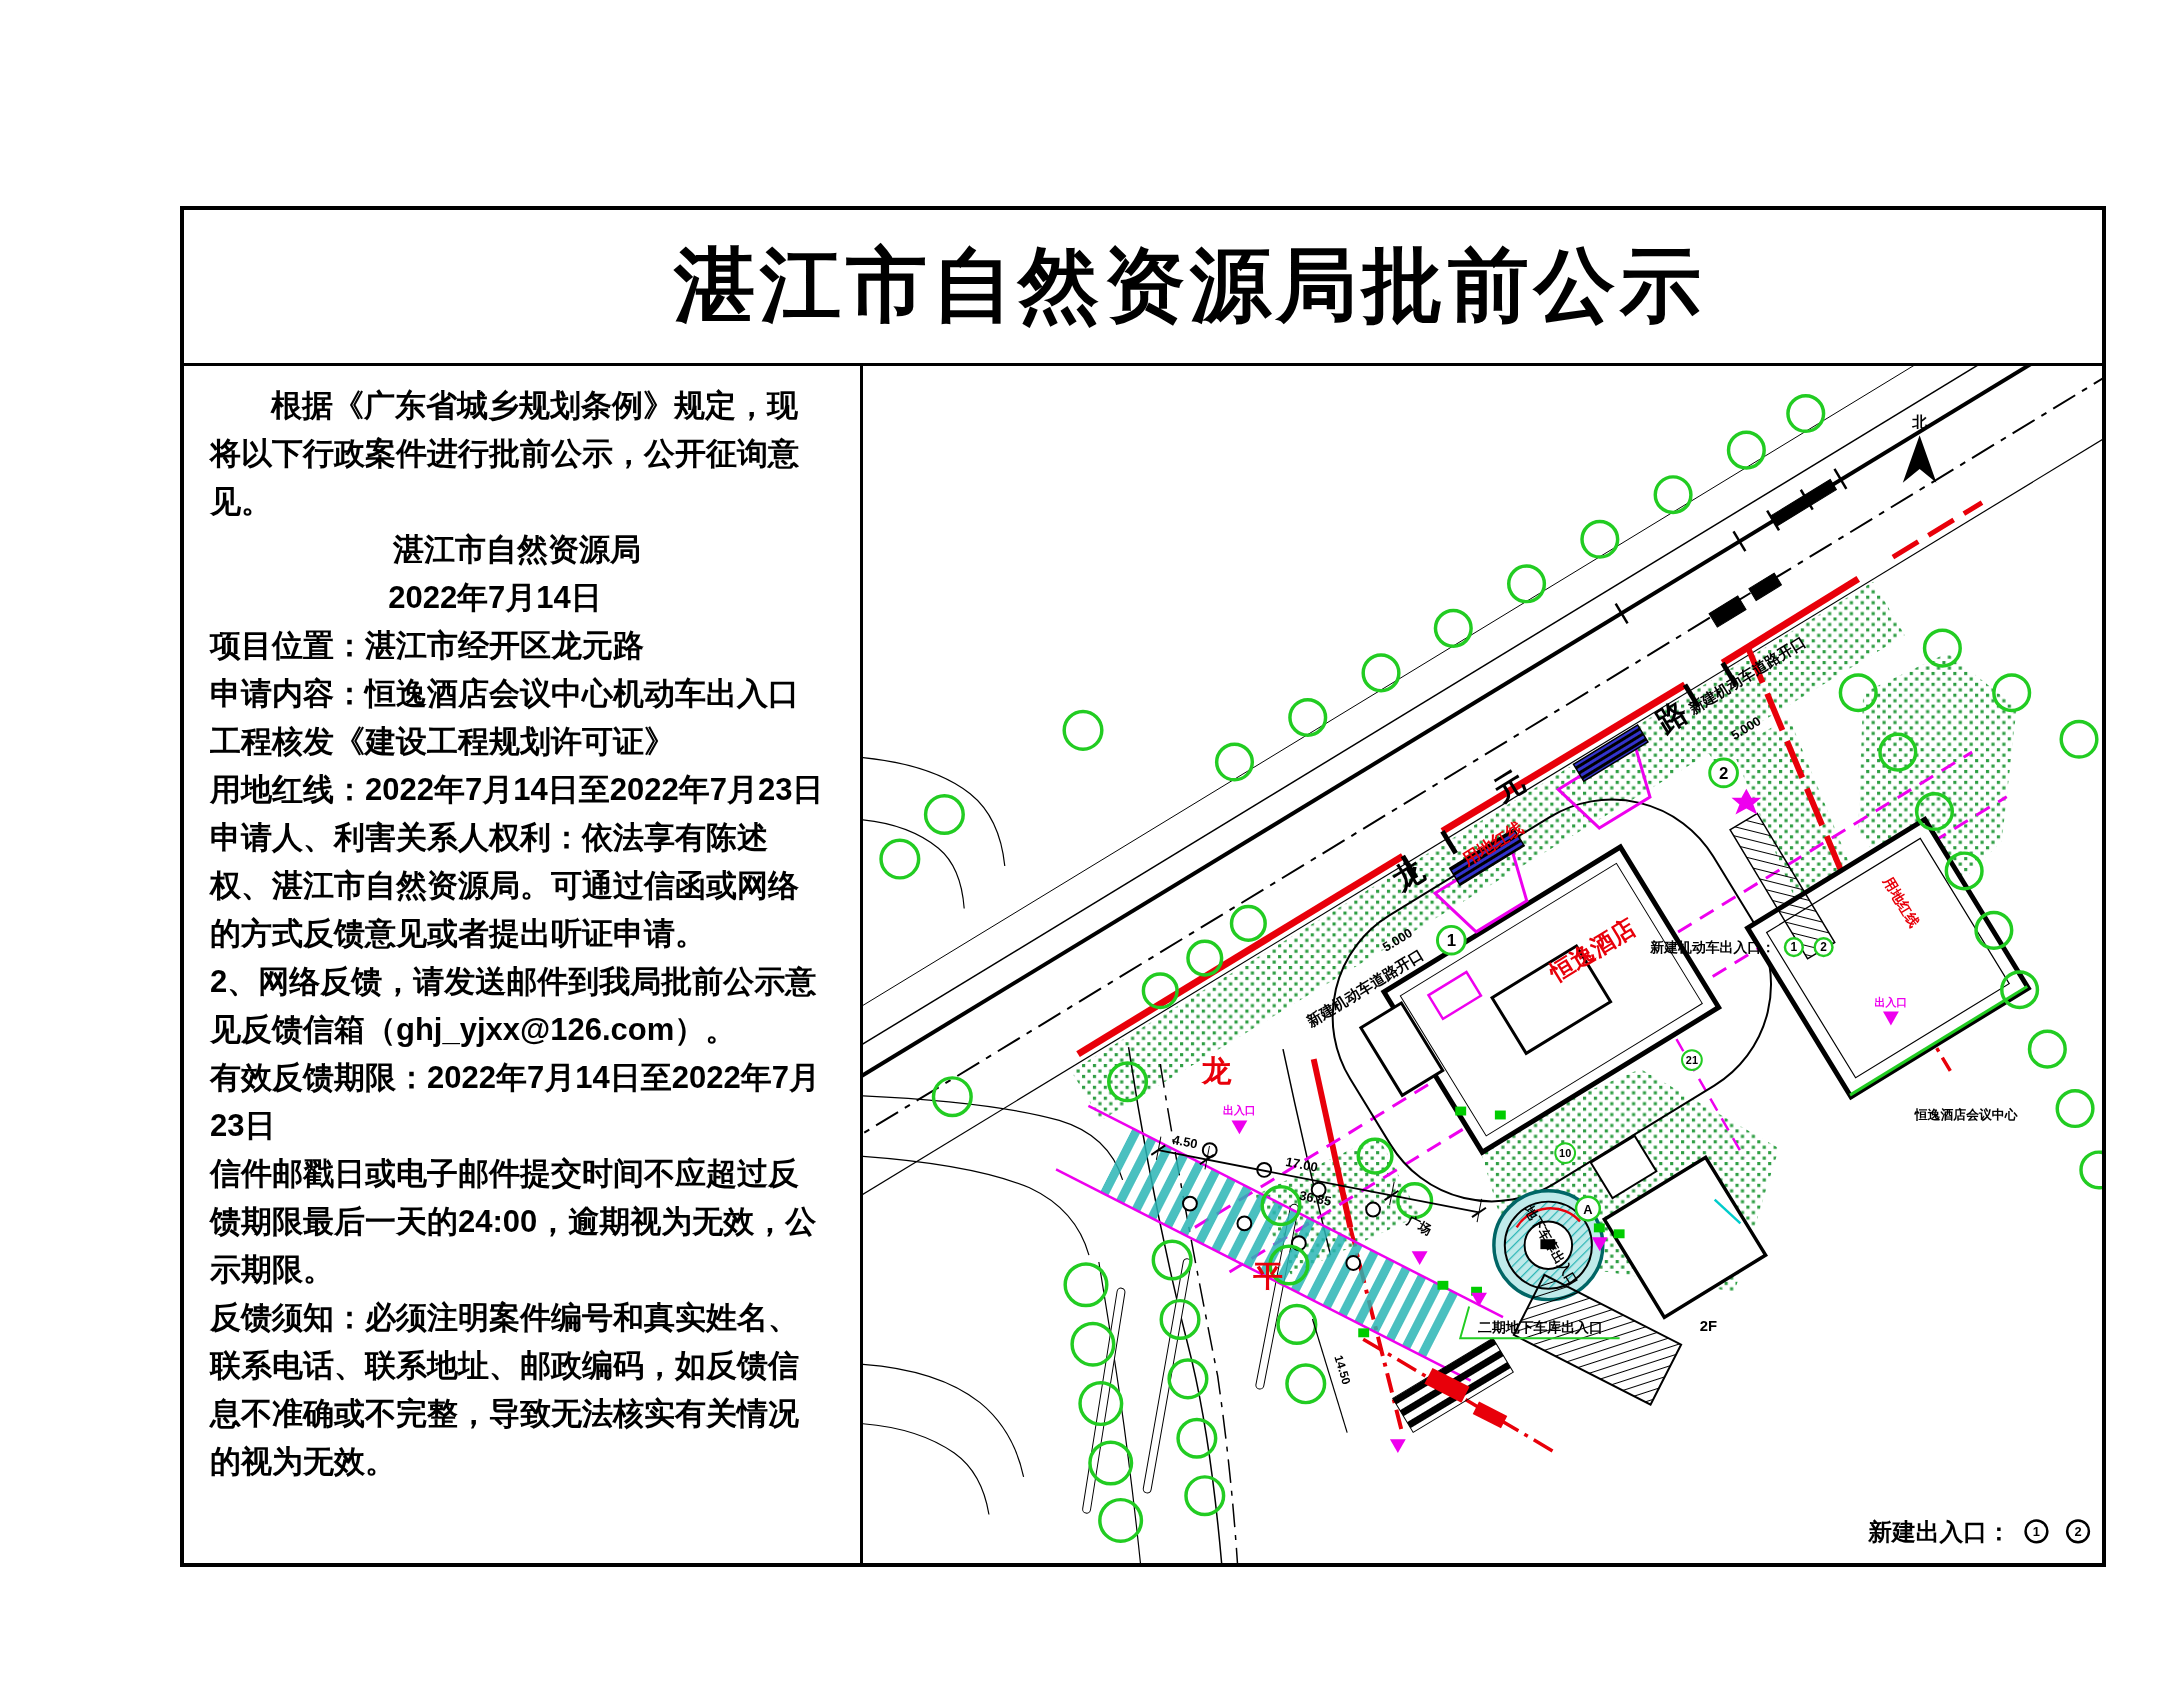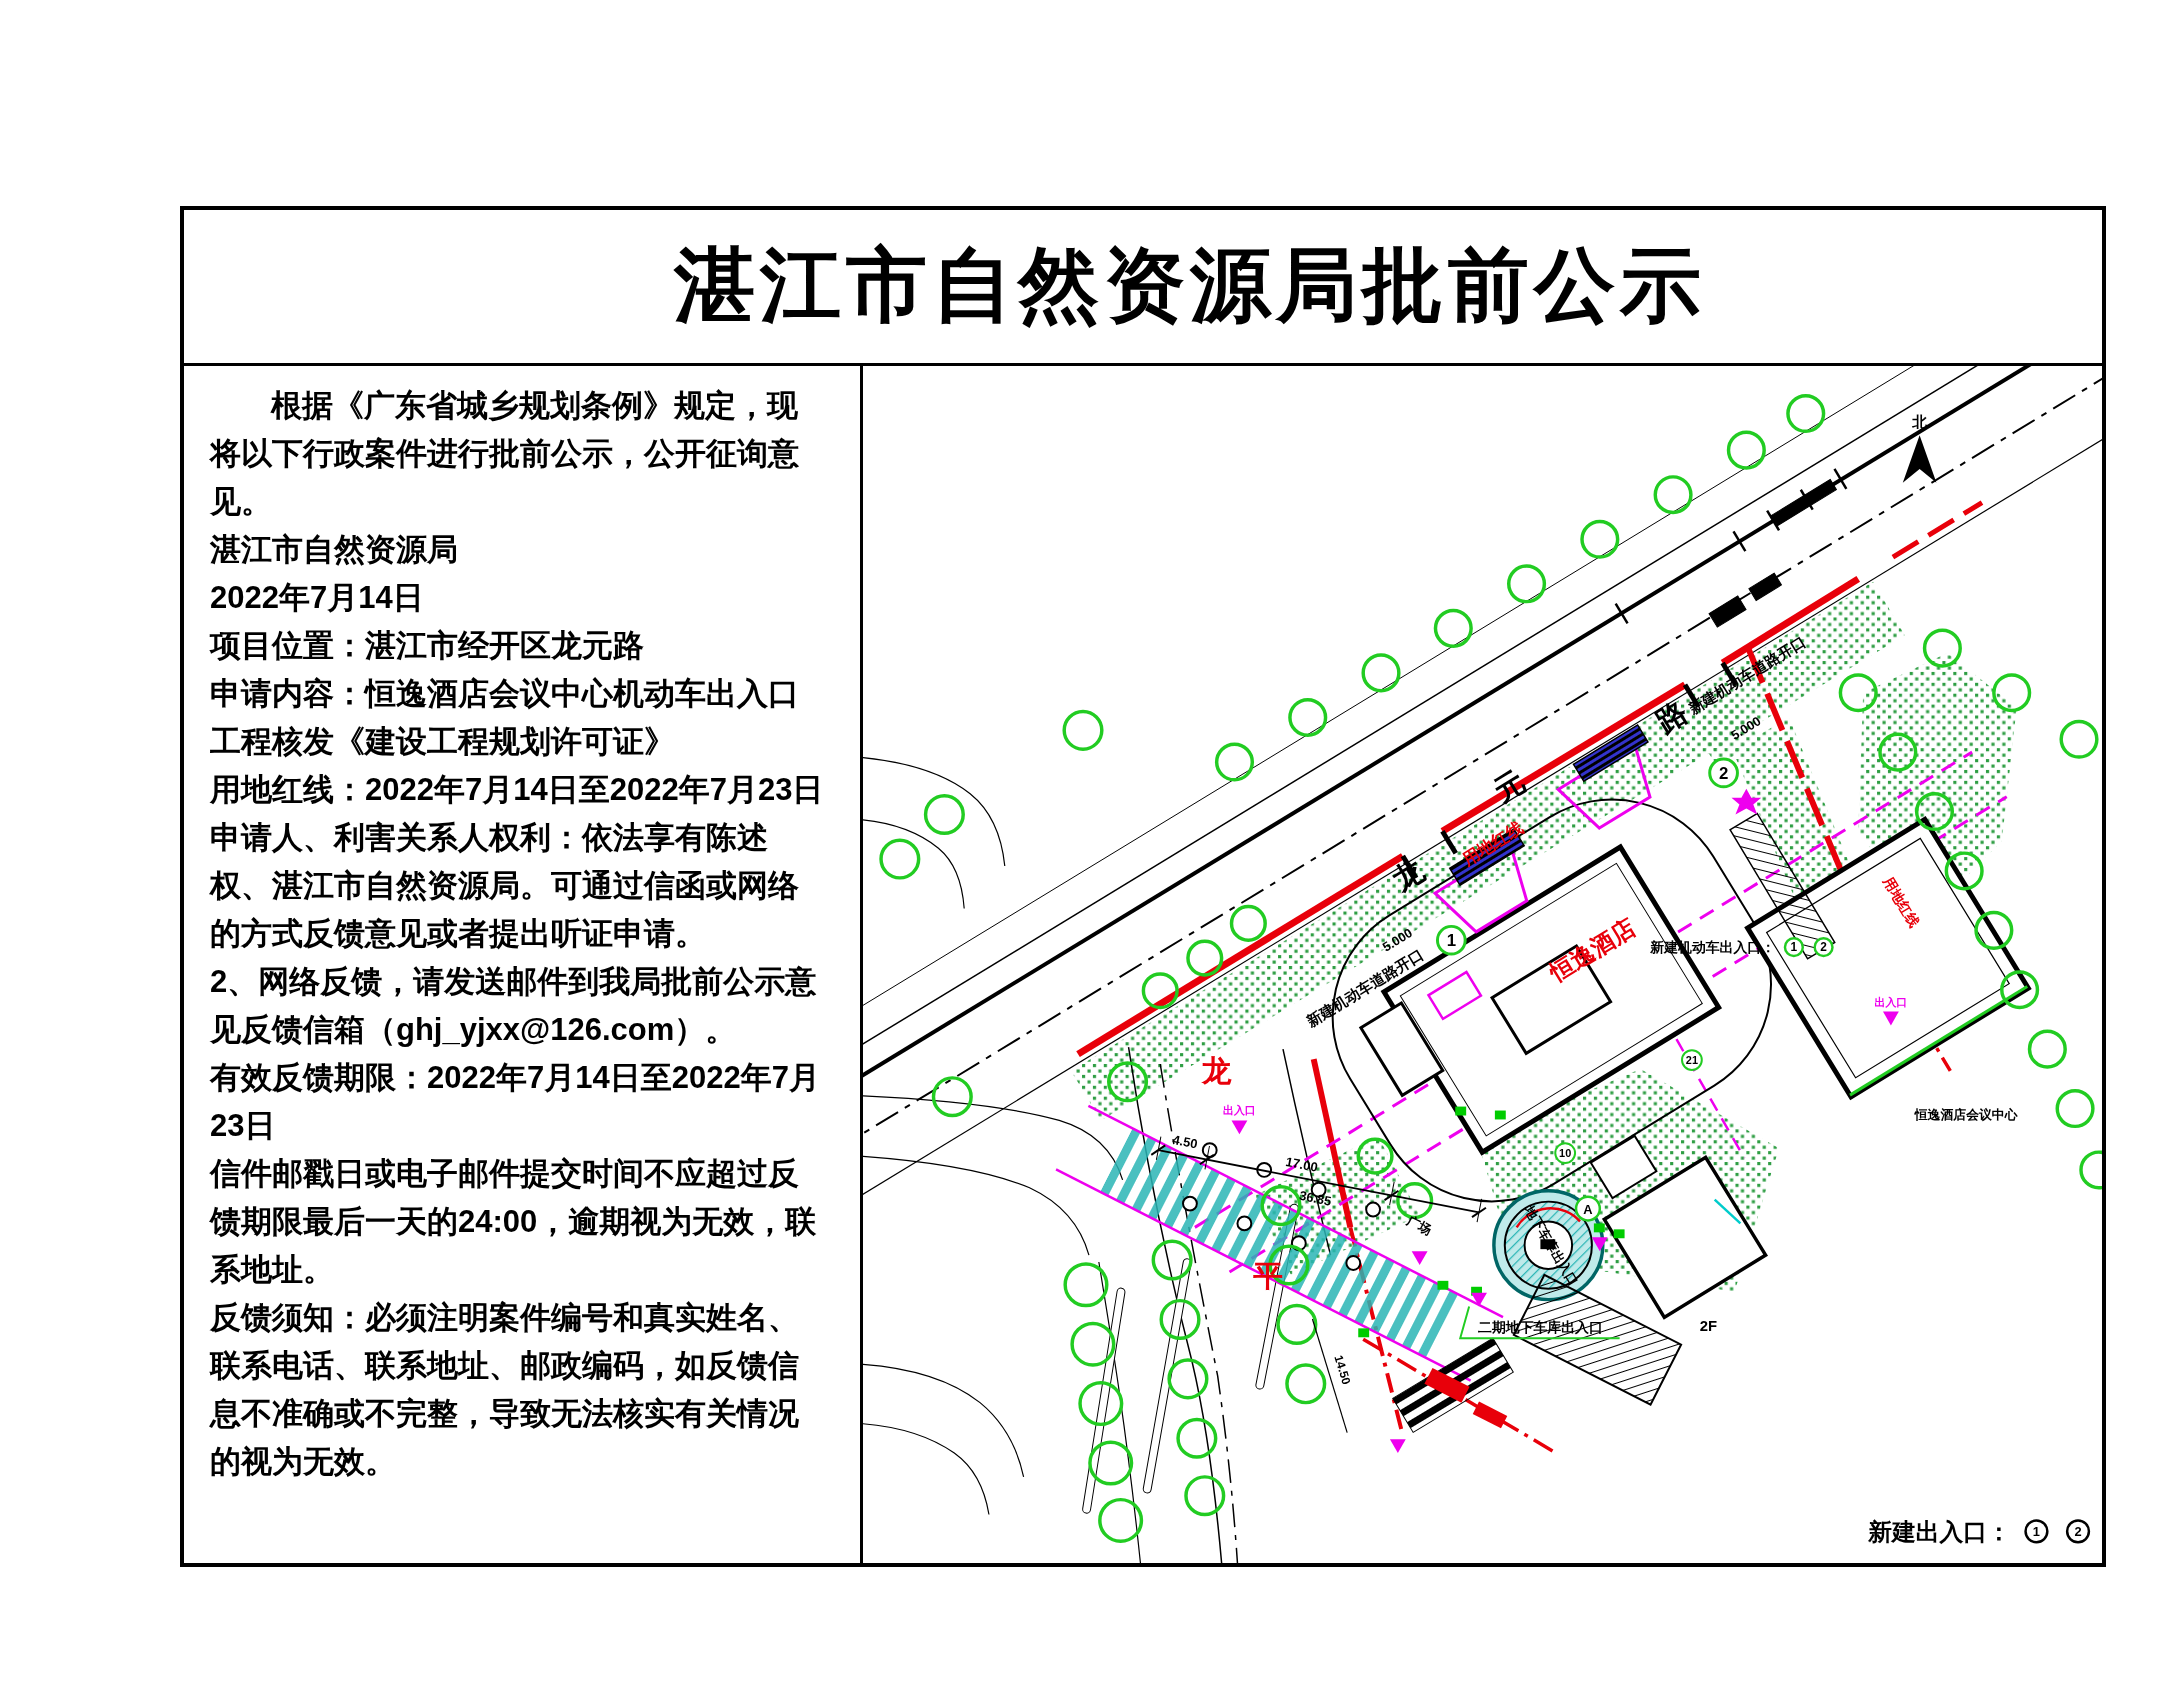--- a/index.html
+++ b/index.html
@@ -6,21 +6,21 @@
   html,body{width:2178px;height:1683px;background:#fff;overflow:hidden}
   body{position:relative;font-family:"Liberation Sans",sans-serif;color:#000}
   .frame{position:absolute;left:180px;top:206px;width:1926px;height:1361px;border:4px solid #000;background:#fff}
   .title-band{height:156px;border-bottom:3px solid #000;display:flex;align-items:center;justify-content:center;padding-left:94px}
   .title-band h1{font-family:"Liberation Serif","DejaVu Serif",serif;font-size:81px;font-weight:bold;letter-spacing:5px;white-space:nowrap}
   .content-row{display:flex;height:1198px}
   .text-panel{width:679px;border-right:3px solid #000;padding:16px 36px 0 26px;font-weight:bold;font-size:31px;line-height:48px;overflow:hidden}
   .text-panel p{margin:0}
   .indent{text-indent:61px}
   .gap{margin-top:16px}
-  .right{text-align:left}
+  .right{text-align:center}
   .date{padding-right:44px}
   .map-panel{position:relative;flex:1;overflow:hidden}
   .map-panel svg{display:block}
   .blk{stroke:#000;fill:none}
   .rln{stroke:#e8000a;fill:none}
   .mgl{stroke:#ee00ee;fill:none}
   .bld{fill:#fff;stroke:#000}
   .tree{fill:none;stroke:#22cc22;stroke-width:3.5}
   .bubble{fill:#fff;stroke:#000;stroke-width:2}
   .gsq{fill:#00cc00}
@@ -41,21 +41,21 @@
     <div class="text-panel">
       <p class="indent">根据《广东省城乡规划条例》规定，现将以下行政案件进行批前公示，公开征询意见。</p>
       <p class="right gap">湛江市自然资源局</p>
       <p class="right date">2022年7月14日</p>
       <p>项目位置：湛江市经开区龙元路</p>
       <p>申请内容：恒逸酒店会议中心机动车出入口工程核发《建设工程规划许可证》</p>
       <p class="gap">用地红线：2022年7月14日至2022年7月23日</p>
       <p class="gap">申请人、利害关系人权利：依法享有陈述权、湛江市自然资源局。可通过信函或网络的方式反馈意见或者提出听证申请。</p>
       <p class="gap">2、网络反馈，请发送邮件到我局批前公示意见反馈信箱（ghj_yjxx@126.com）。</p>
       <p>有效反馈期限：2022年7月14日至2022年7月23日</p>
-      <p>信件邮戳日或电子邮件提交时间不应超过反馈期限最后一天的24:00，逾期视为无效，联系地址。</p>
+      <p>信件邮戳日或电子邮件提交时间不应超过反馈期限最后一天的24:00，逾期视为无效，公示期限。</p>
       <p>反馈须知：必须注明案件编号和真实姓名、联系电话、联系地址、邮政编码，如反馈信息不准确或不完整，导致无法核实有关情况的视为无效。</p>
     </div>
 
     <div class="map-panel">
       <svg width="1239" height="1197" viewBox="0 0 1251 1209">
         <defs>
           <pattern id="dots" width="11" height="11" patternUnits="userSpaceOnUse">
             <rect x="1" y="1" width="3.2" height="3.2" fill="#2f9e44"></rect>
             <rect x="6.5" y="6.5" width="3.2" height="3.2" fill="#2f9e44"></rect>
           </pattern>

